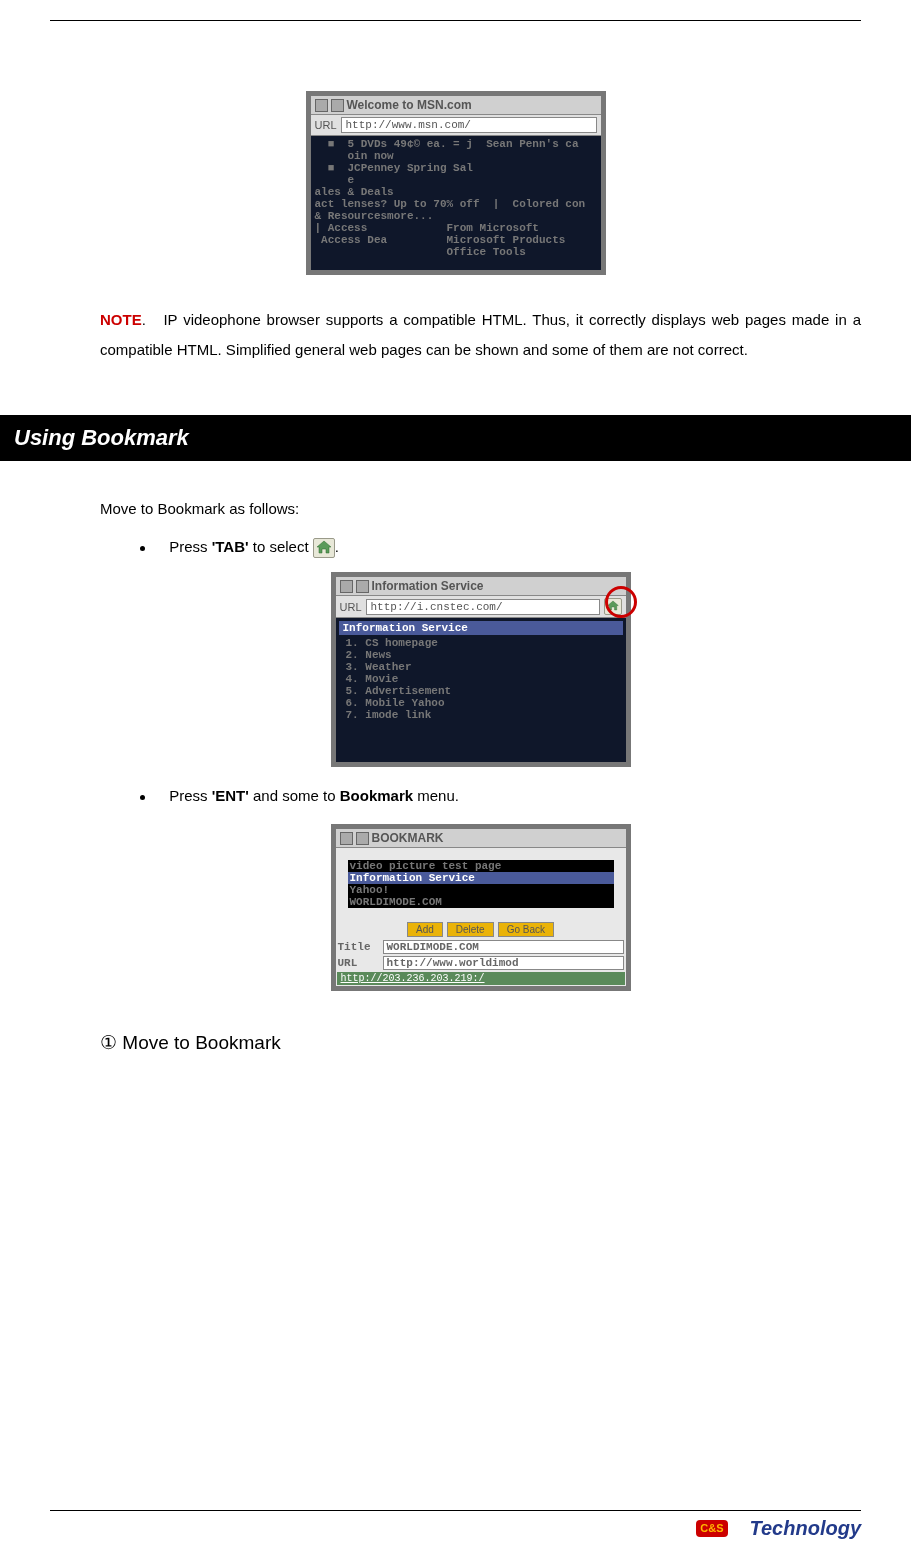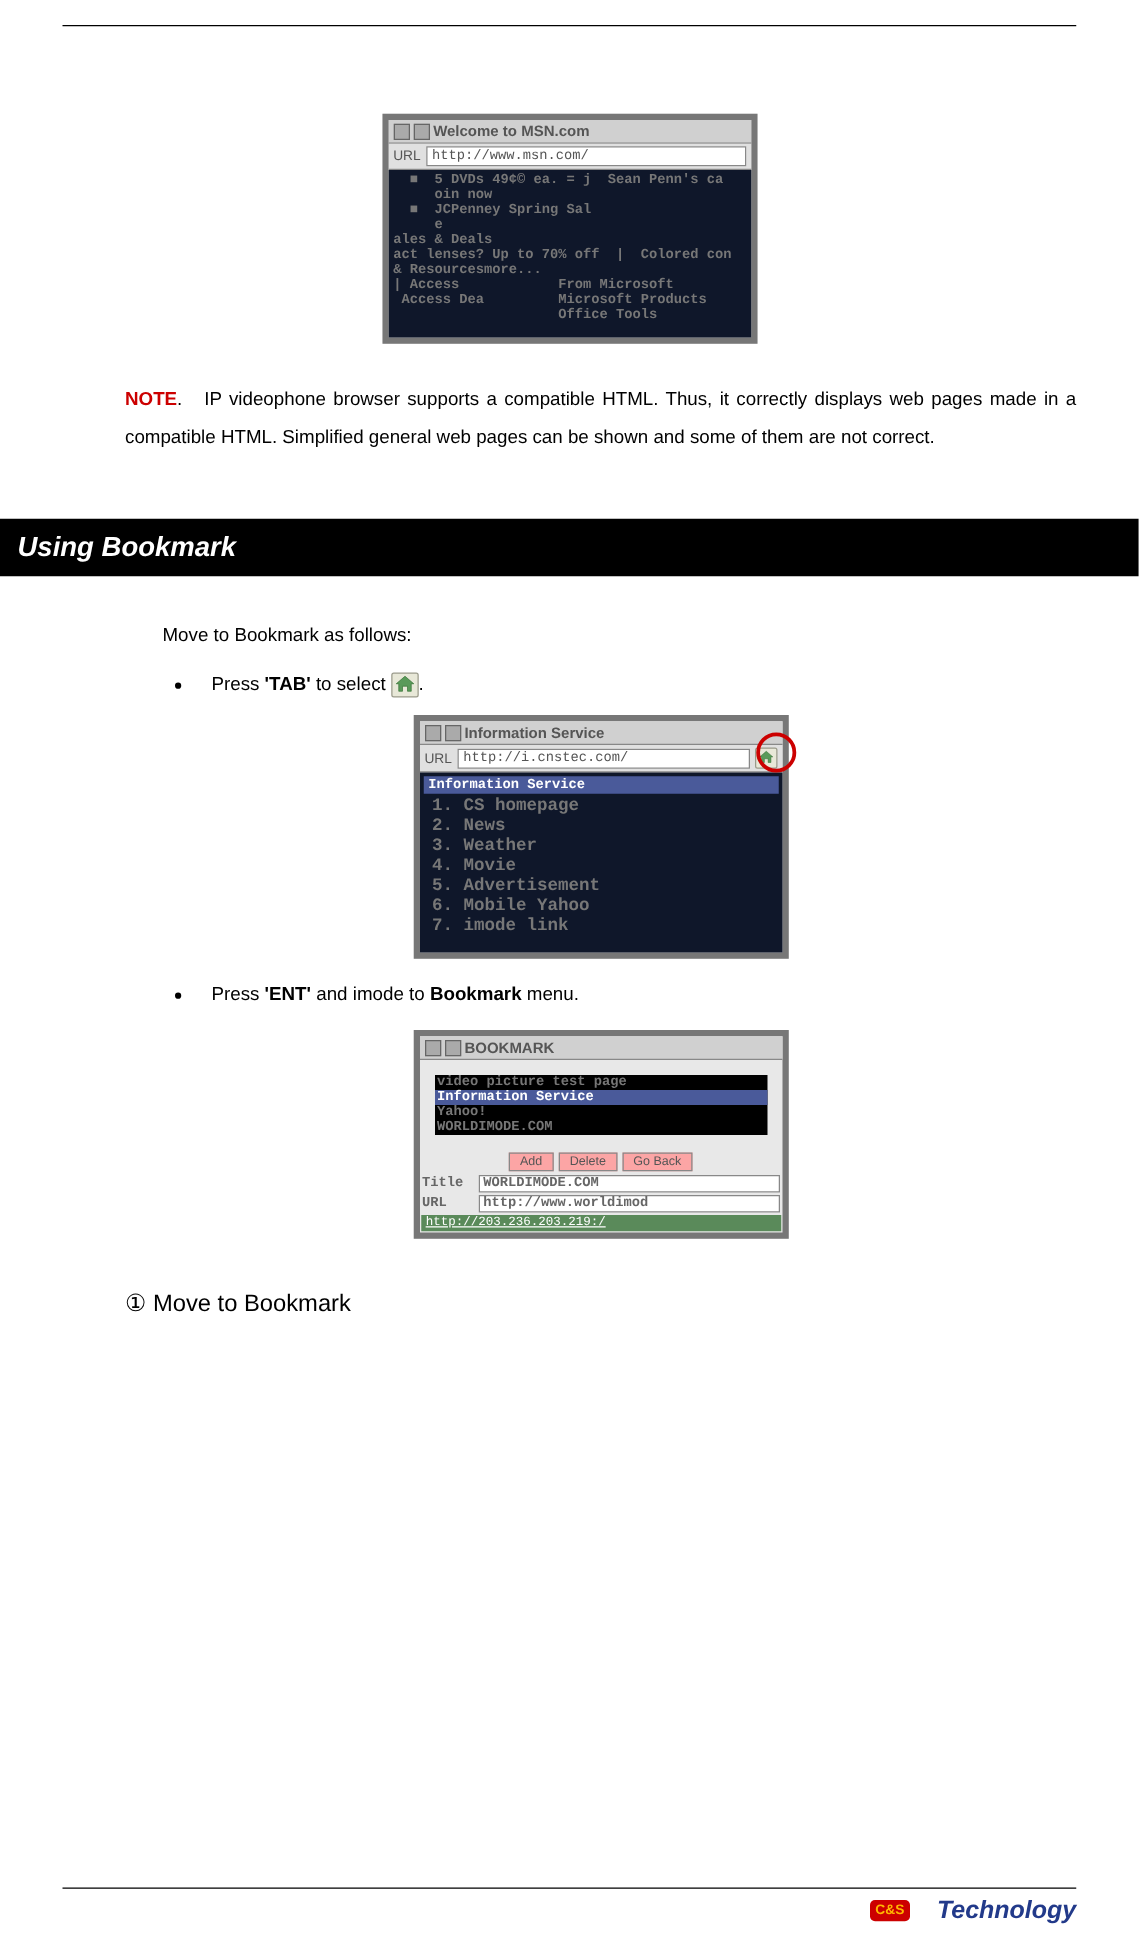--- a/index.html
+++ b/index.html
@@ -121,33 +121,33 @@
   .home-icon svg { position: absolute; top: 1px; left: 2px; }
   .info-header {
     background: #4a5a9a;
     color: white;
     font-weight: bold;
     padding: 1px 4px;
     font-size: 11px;
     margin: 1px;
   }
   .info-list { margin: 2px 8px; }
-  .info-list div { font-size: 14px; font-weight: bold; color: #777; font-family: "Courier New", monospace; }
+  .info-list div { font-size: 11px; font-weight: bold; color: #777; font-family: "Courier New", monospace; }
   .circle-overlay {
     position: absolute;
     border: 3px solid #c00;
     border-radius: 50%;
     width: 26px; height: 26px;
   }
   .bm-list { background: #000000; margin: 12px; font-size: 11px; font-family: "Courier New", monospace; font-weight: bold; color: #777; }
   .bm-list .sel { background: #4a5a9a; color: #fff; padding: 0 2px; }
   .bm-list .row { padding: 0 2px; }
   .bm-buttons { display: flex; gap: 4px; padding: 2px; justify-content: center; }
   .bm-btn {
-    background: #fca5a5;
+    background: #eab308;
     border: 1px solid #888;
     padding: 1px 8px;
     font-size: 10px;
     font-family: Arial, sans-serif;
   }
   .bm-field-row { display: flex; padding: 1px 2px; gap: 3px; align-items: center; font-size: 11px; font-family: "Courier New", monospace; font-weight: bold; color: #666; }
   .bm-field-row .fld { background: white; border: 1px solid #888; padding: 0 3px; flex: 1; }
   .status-bar { background: #5a8a5a; color: white; padding: 1px 4px; font-size: 10px; font-family: "Courier New", monospace; margin: 1px; text-decoration: underline; }
   .circled-step { margin: 40px 0 0 0; font-size: 19px; }
   .footer {
@@ -219,21 +219,21 @@
     <p class="para">
       <span class="note-label">NOTE</span><span>.</span>&nbsp;&nbsp;
       <span>IP videophone browser supports a compatible HTML. Thus, it correctly displays web pages made in a compatible HTML. Simplified general web pages can be shown and some of them are not correct.</span>
     </p>
   </div>
 
   <div class="section-banner">Using Bookmark</div>
 
   <div class="content-indent">
 
-    <p class="para" style="margin-bottom:10px;margin-left:30px;">Move to Bookmark as follows:</p>
+    <p class="para" style="margin-bottom:10px;">Move to Bookmark as follows:</p>
 
     <div class="bullet-list">
       <div class="bullet-item">
         <span class="bullet-dot"></span>
         <span>Press </span>
         <span class="bold">'TAB'</span>
         <span> to select </span>
         <span class="home-icon">
           <svg width="16" height="14" viewBox="0 0 16 14">
               <polygon points="8,1 15,7 13,7 13,13 10,13 10,9 6,9 6,13 3,13 3,7 1,7" fill="#5a9a5a" stroke="#2a6a2a" stroke-width="0.5"></polygon>
@@ -274,21 +274,21 @@
         </div>
         <div class="circle-overlay" style="top:14px; right:-6px;"></div>
       </div>
     </div>
 
     <div class="bullet-list">
       <div class="bullet-item">
         <span class="bullet-dot"></span>
         <span>Press </span>
         <span class="bold">'ENT'</span>
-        <span> and imode to </span>
+        <span> and some to </span>
         <span class="bold">Bookmark</span>
         <span> menu.</span>
       </div>
     </div>
 
     <div class="figure" style="margin:20px 0 20px 0;">
       <div class="screenshot">
         <div class="title-bar">
           <span class="sq"></span>
           <span class="sq"></span>

